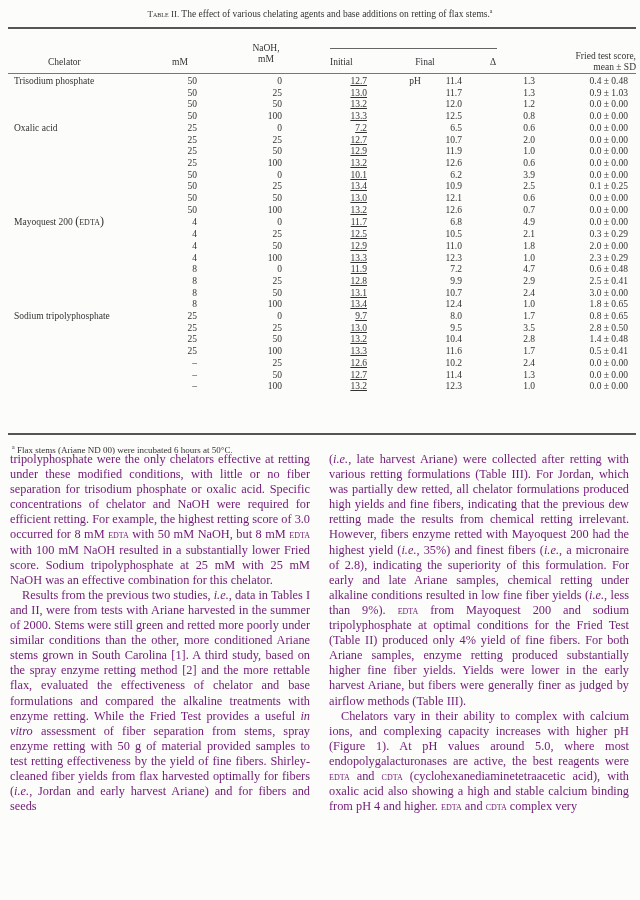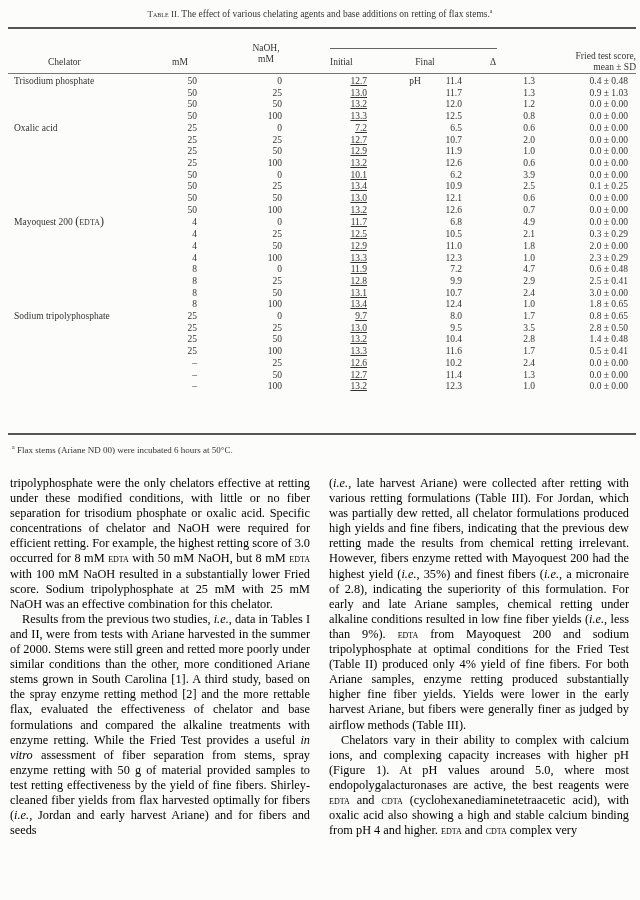--- a/index.html
+++ b/index.html
@@ -28,22 +28,22 @@
   td.c-mm { width: 15px; text-align: right; padding-right: 0 !important; }
   td.c-naoh { width: 85px; text-align: right; }
   td.c-init { width: 85px; text-align: right; text-decoration: underline; }
   td.c-final { width: 95px; text-align: right; }
   td.c-delta { width: 73px; text-align: right; }
   td.c-fried { text-align: right; padding-right: 8px !important; }
   .sc { font-variant: small-caps; }
   .footnote { position: absolute; left: 12px; top: 444px; font-size: 9px; color: #333; }
   .footnote sup { font-size: 6px; }
   .col {
-    position: absolute; top: 476px; width: 300px;
-    font-size: 12.3px; line-height: 15.1px; text-align: justify; color: #000000;
+    position: absolute; top: 452px; width: 300px;
+    font-size: 12.3px; line-height: 15.1px; text-align: justify; color: #701a75;
   }
   .col.left { left: 10px; }
   .col.right { left: 329px; }
   .col p { margin: 0; }
   .col p.indent { text-indent: 12px; }
   .col .sm { font-variant: small-caps; font-size: 11px; }
 </style>
 </head>
 <body>
 

